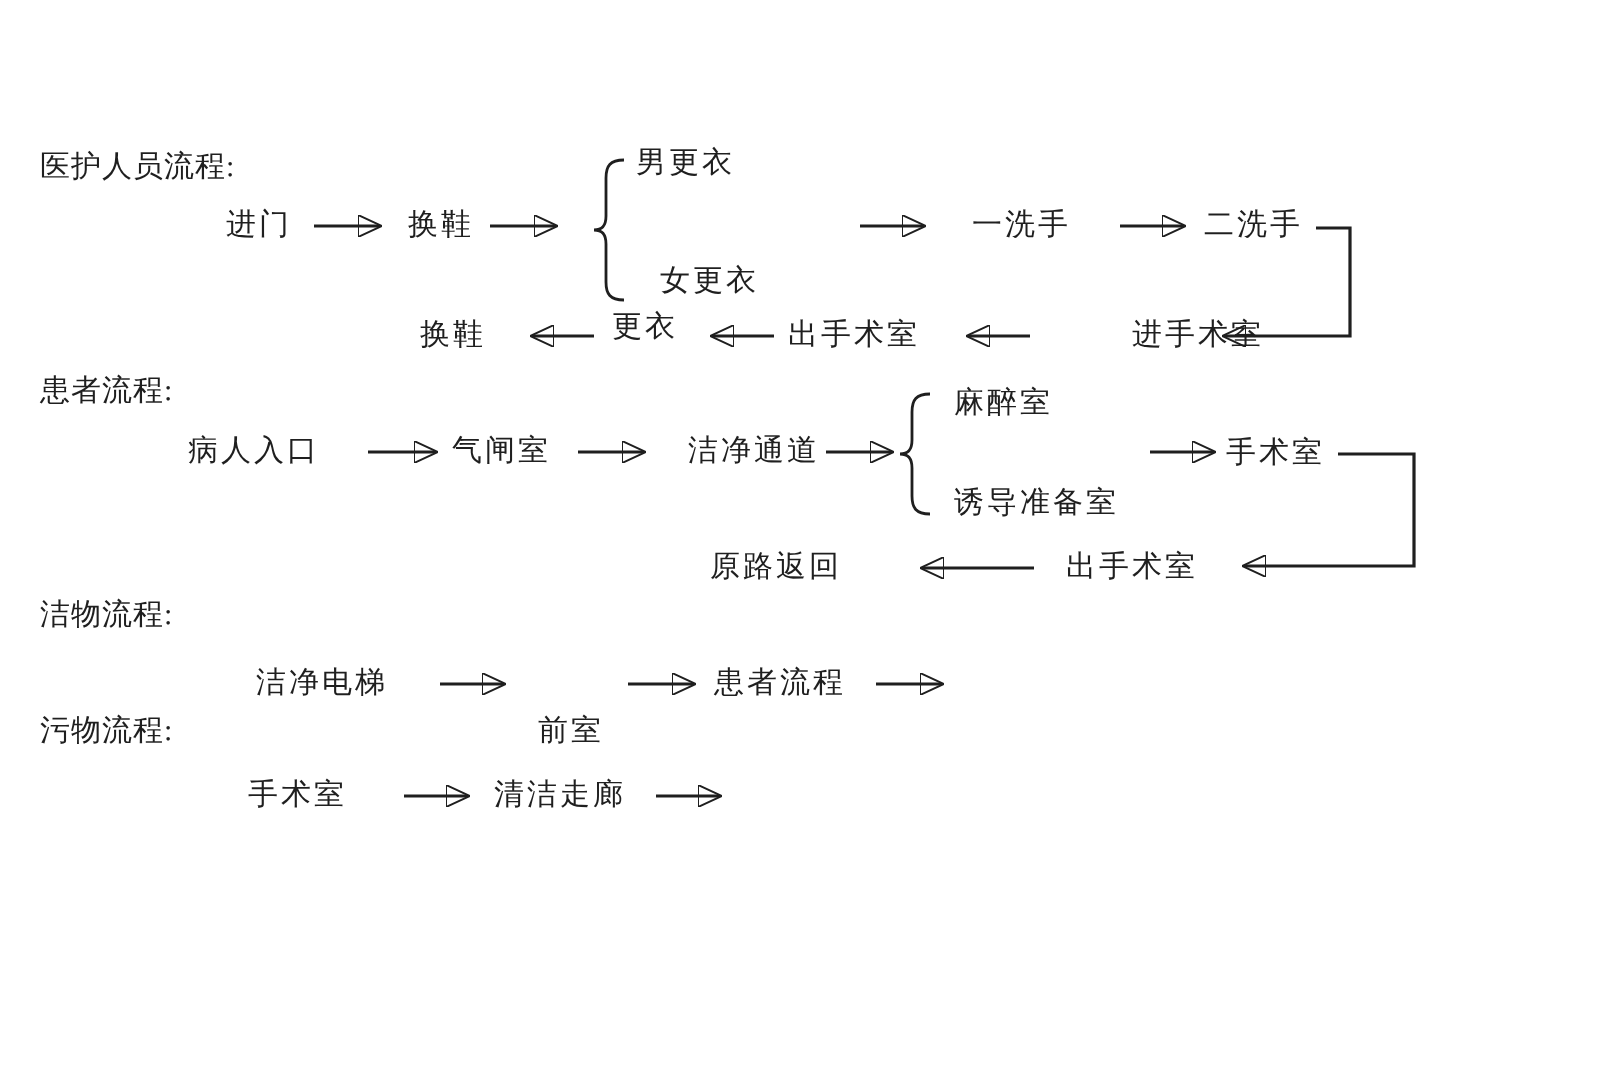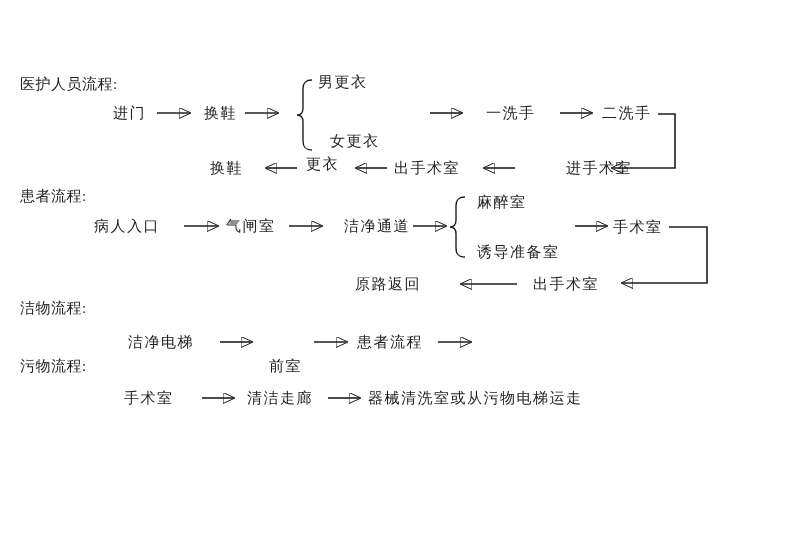--- a/index.html
+++ b/index.html
@@ -104,15 +104,14 @@
   <div class="txt" style="left:533px; top:276px;">出手术室</div>
 
   <div class="txt section-label" style="left:20px; top:300px;">洁物流程:</div>
   <div class="txt" style="left:128px; top:334px;">洁净电梯</div>
   <div class="txt" style="left:269px; top:334px;margin-top:24px;">前室</div>
   <div class="txt" style="left:357px; top:334px;">患者流程</div>
 
   <div class="txt section-label" style="left:20px; top:358px;">污物流程:</div>
   <div class="txt" style="left:124px; top:390px;">手术室</div>
   <div class="txt" style="left:247px; top:390px;">清洁走廊</div>
-  <div class="txt" style="left:368px; top:390px;">器械清洗室或从污物电梯运走</div>
 
 </div>
 
 </body></html>

